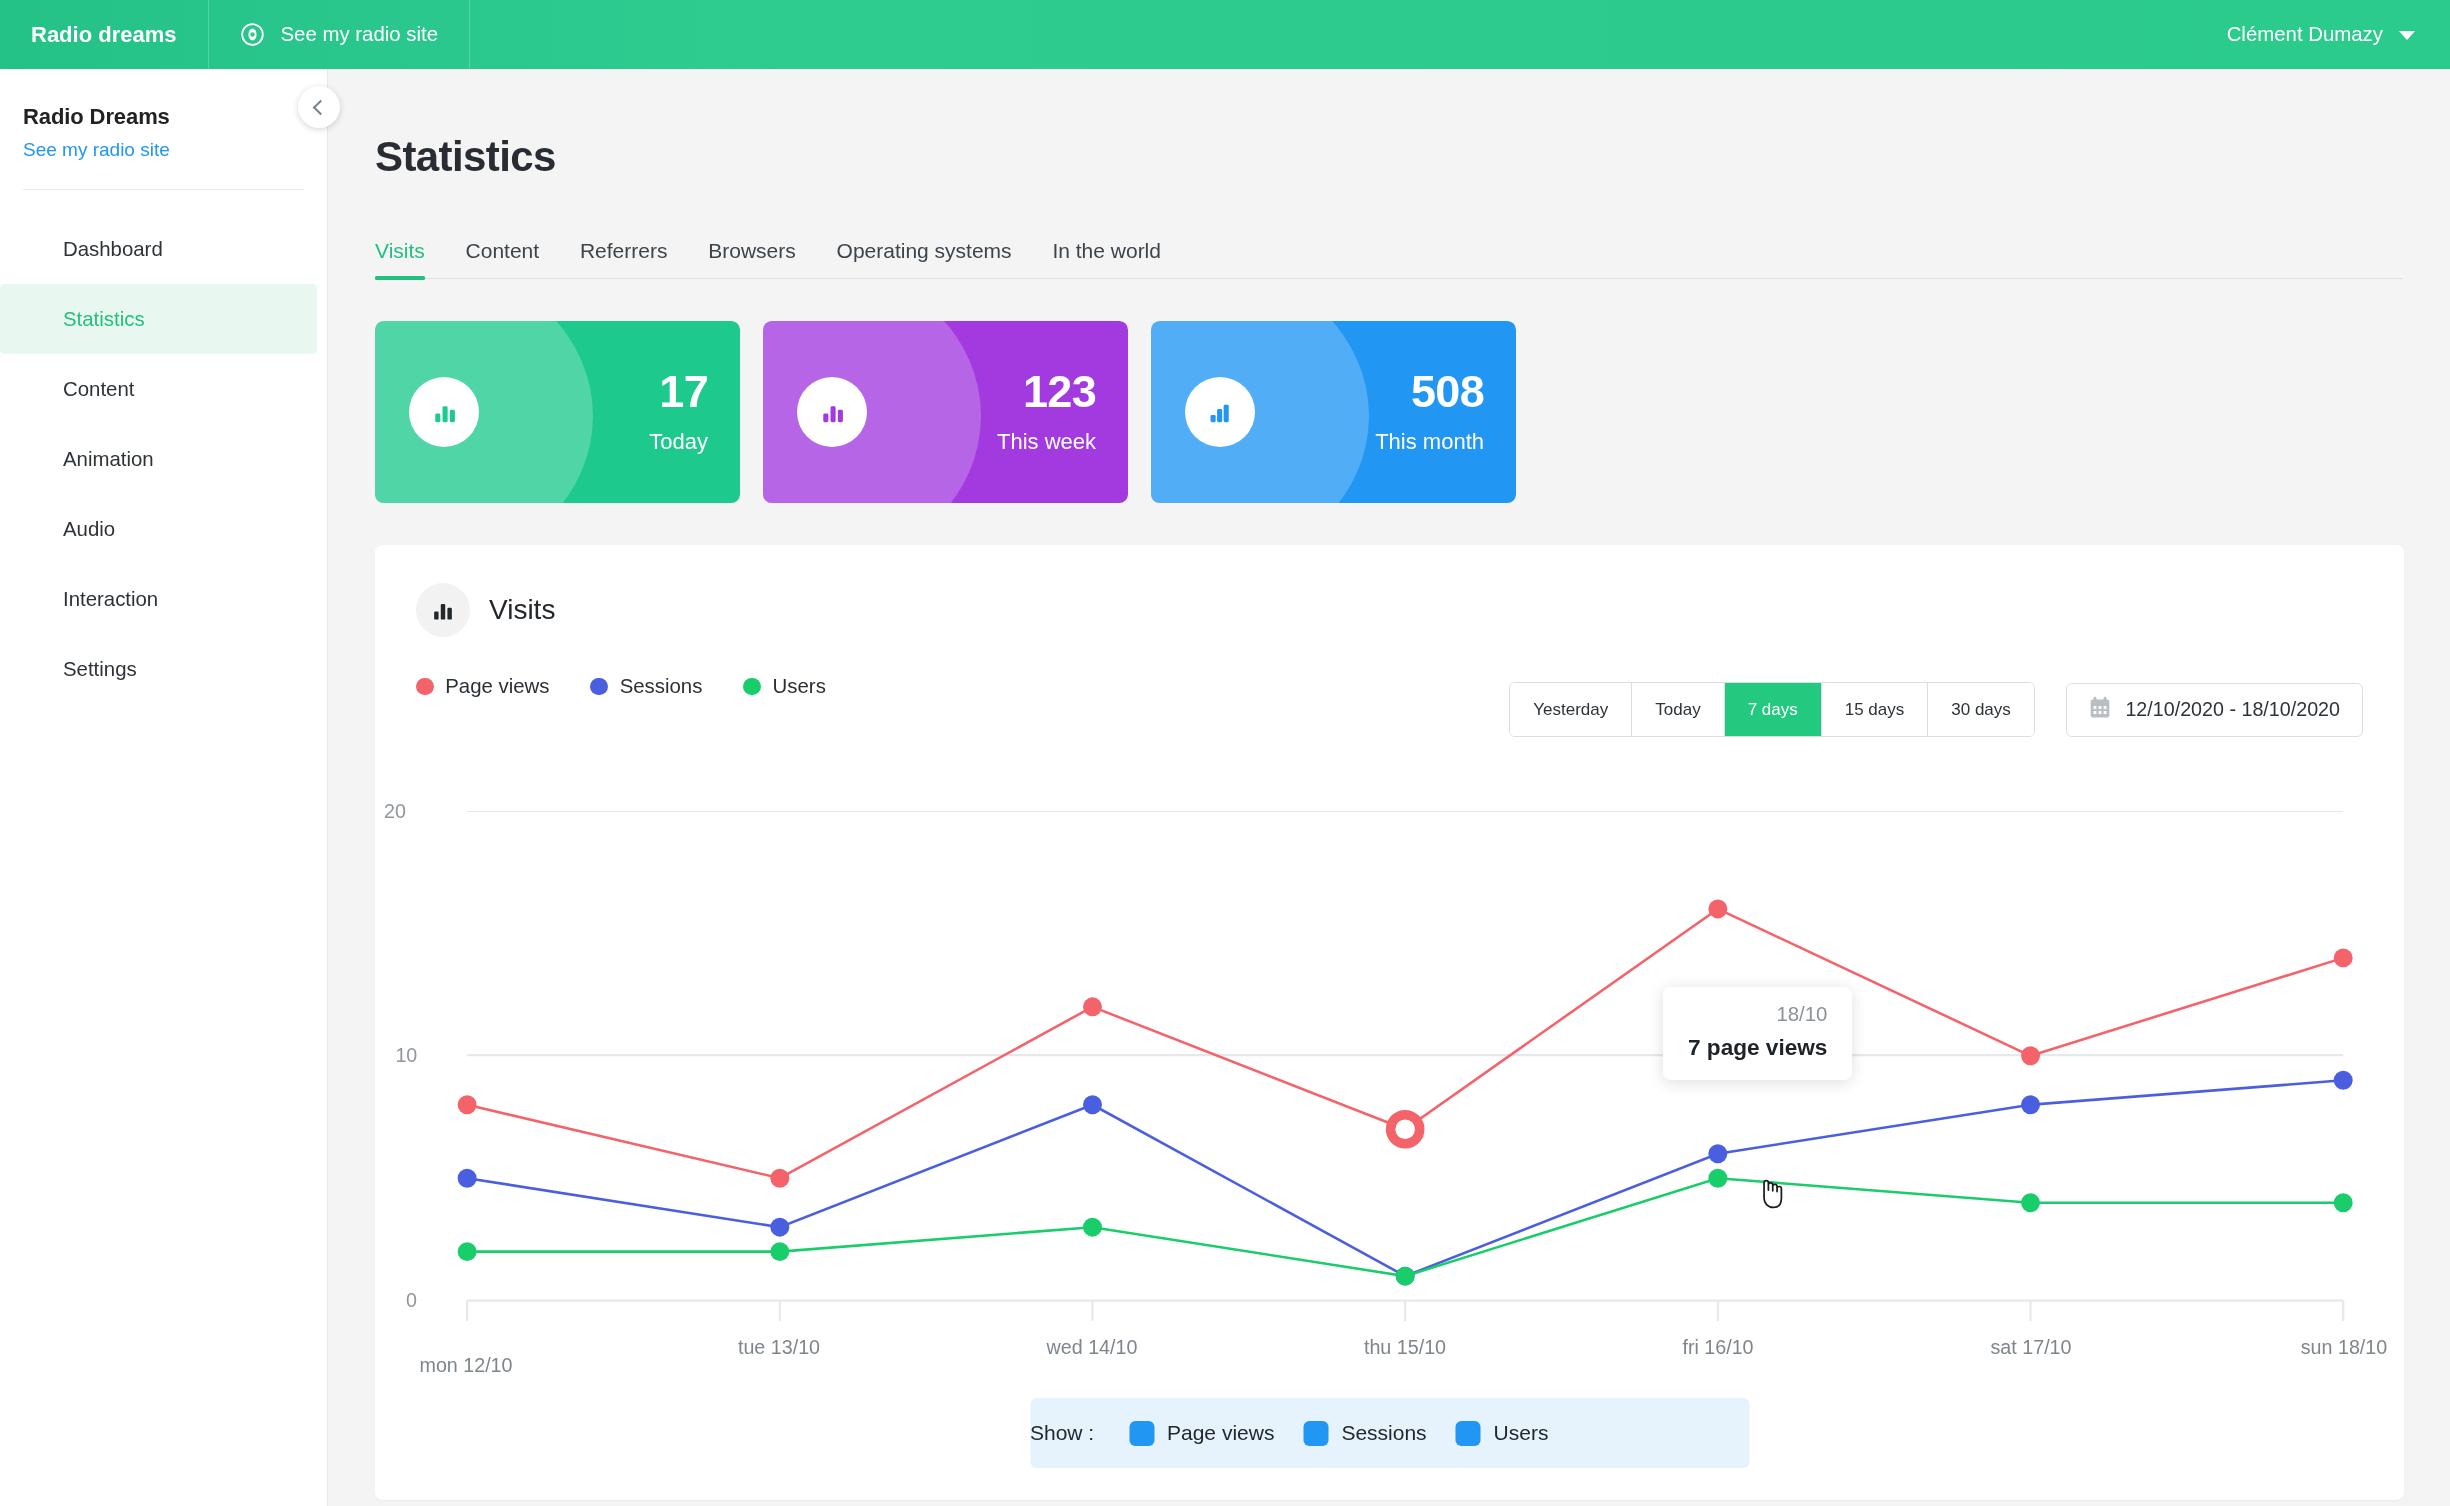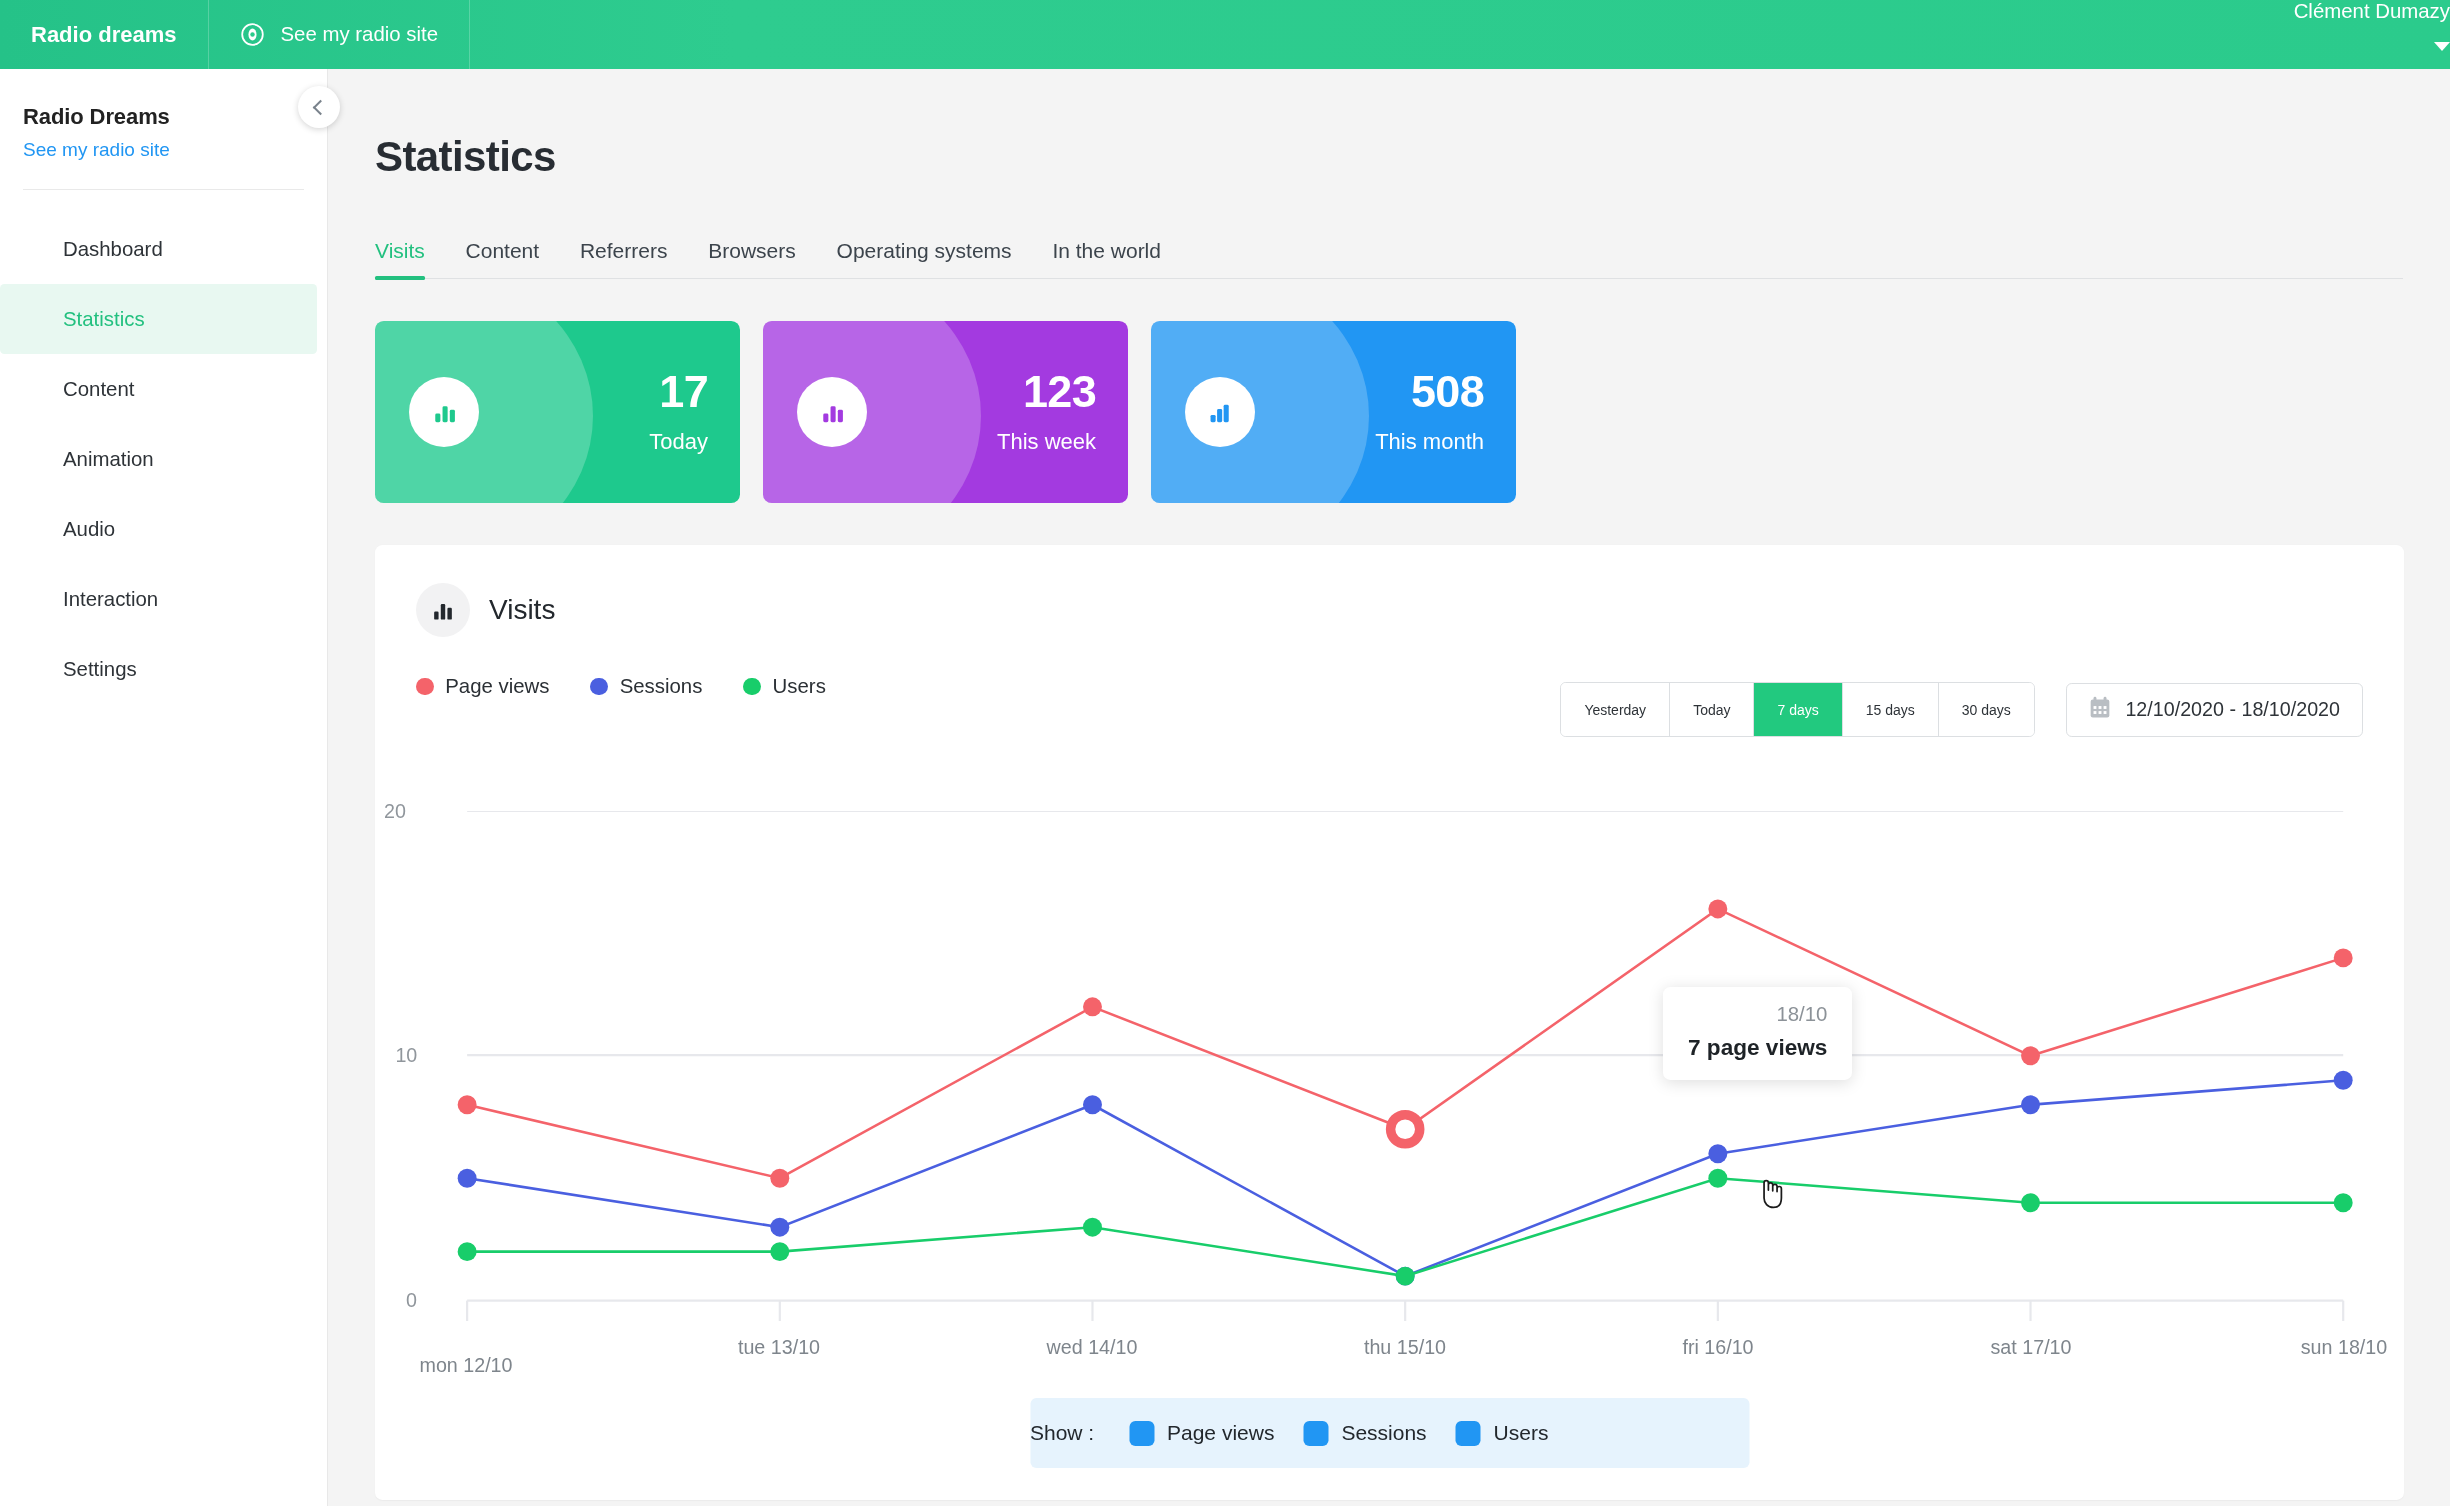--- a/index.html
+++ b/index.html
@@ -29,24 +29,23 @@
   .brand-text {
     color:#fff; font-size: 25px; font-weight: 700; letter-spacing: -0.2px;
     white-space: nowrap;
   }
   .tb-radio-name { color:#fff; font-size:22px; font-weight:700; white-space: nowrap;}
   .tb-see { gap: 16px; }
   .tb-see-label { color:#fff; font-size:20.4px; font-weight:400; white-space: nowrap;}
   .eye-ico { width:25px; height:25px; }
   .tb-spacer { flex:1; }
   .tb-user {
-    display:flex; align-items:flex-end; gap:16px;
-    color:#fff; font-size:20.4px; height:69px;
+    display:flex; align-items:center; gap:16px;
+    color:#fff; font-size:20.4px; padding-right:35px; height:69px;
     white-space: nowrap;
-    flex-direction: column;
   }
   .caret { width:0;height:0;border-left:8px solid transparent;border-right:8px solid transparent;border-top:9.5px solid #fff; margin-top:2.9px;}
 
   
   .sidebar {
     position: absolute; top: 69px; left: 0;
     width: 328px; height: 1437px;
     background: #fff;
     border-right: 0.7px solid #e8e8e8;
     z-index: 20;
@@ -143,21 +142,21 @@
   .legend-item { display:flex; align-items:center; gap:11.7px; font-size:20.4px; color:#2b3035;}
   .dot { width:17.5px; height:17.5px; border-radius:50%; }
 
   .range-wrap {
     position:absolute; right:41px; top: 137px;
     display:flex; align-items:center; gap:31px;
   }
   .btngroup { display:flex; border:0.7px solid #dcdfe2; border-radius:5.8px; overflow:hidden; background:#fff;}
   .rbtn {
     padding: 0 23px; height:53px; display:flex; align-items:center;
-    font-size:14px; color:#2e3338; border-right:0.7px solid #dcdfe2; cursor:pointer;
+    font-size:17px; color:#2e3338; border-right:0.7px solid #dcdfe2; cursor:pointer;
     white-space:nowrap; background:#fff;
   }
   .rbtn:last-child { border-right:none; }
   .rbtn.active { background:#22c97f; color:#fff; }
   .daterange {
     display:flex; align-items:center; gap:14.6px;
     border:0.7px solid #dcdfe2; border-radius:5.8px; height:54px;
     padding: 0 22px; font-size:19.7px; color:#2e3338; background:#fff; cursor:pointer;
     white-space:nowrap;
   }

